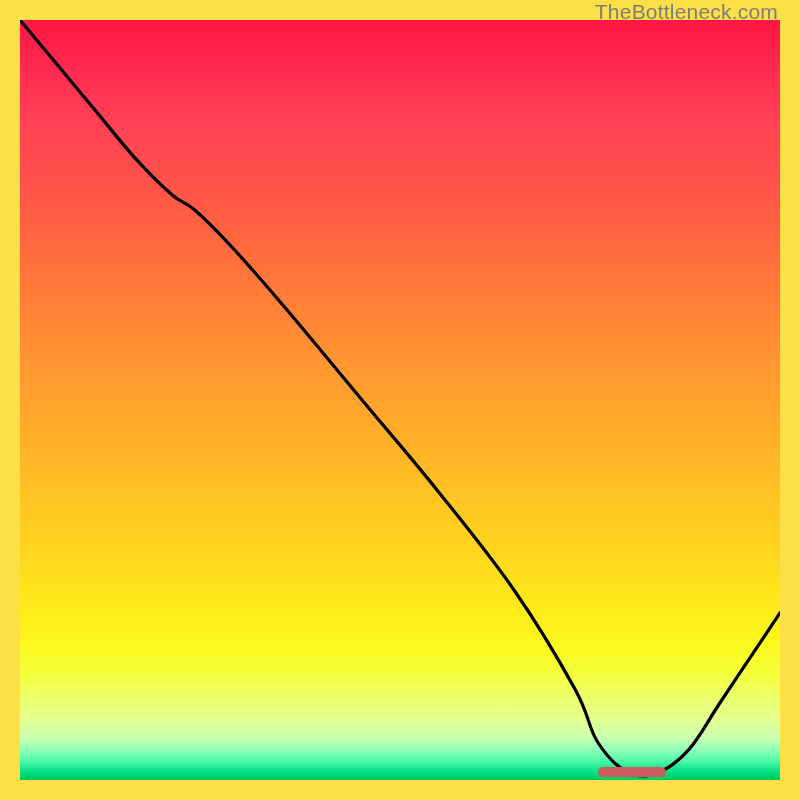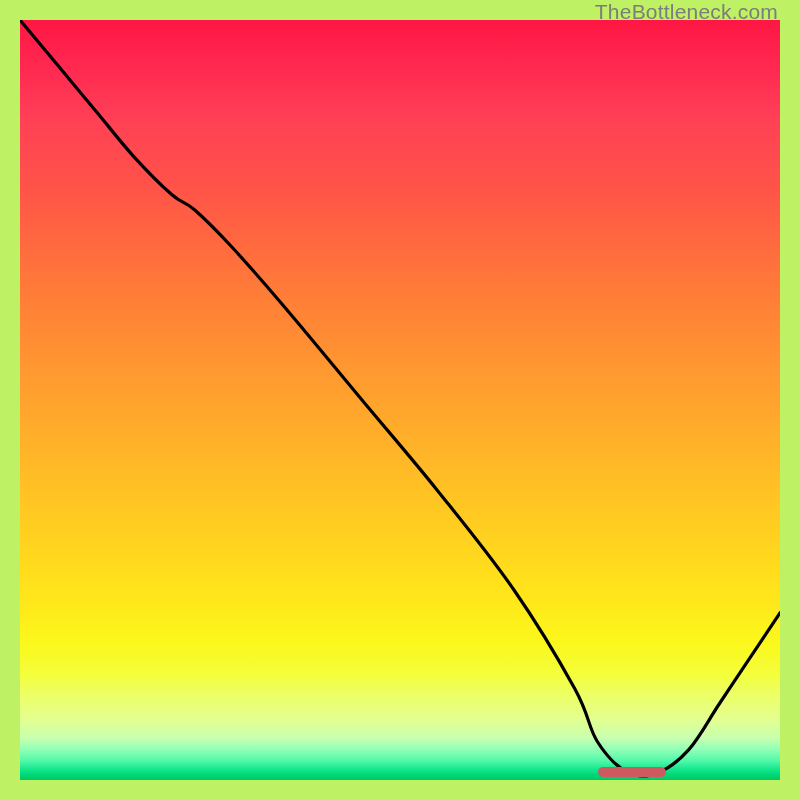--- a/index.html
+++ b/index.html
@@ -7,21 +7,21 @@
     padding: 0;
     width: 800px;
     height: 800px;
     background: #000;
     overflow: hidden;
   }
   .chart-container {
     position: relative;
     width: 800px;
     height: 800px;
-    background: #bef264;
+    background: #fde047;
   }
   .plot-area {
     position: absolute;
     left: 20px;
     top: 20px;
     width: 760px;
     height: 760px;
     background: linear-gradient(to bottom,
       #ff1744 0%,
       #ff2850 6%,

